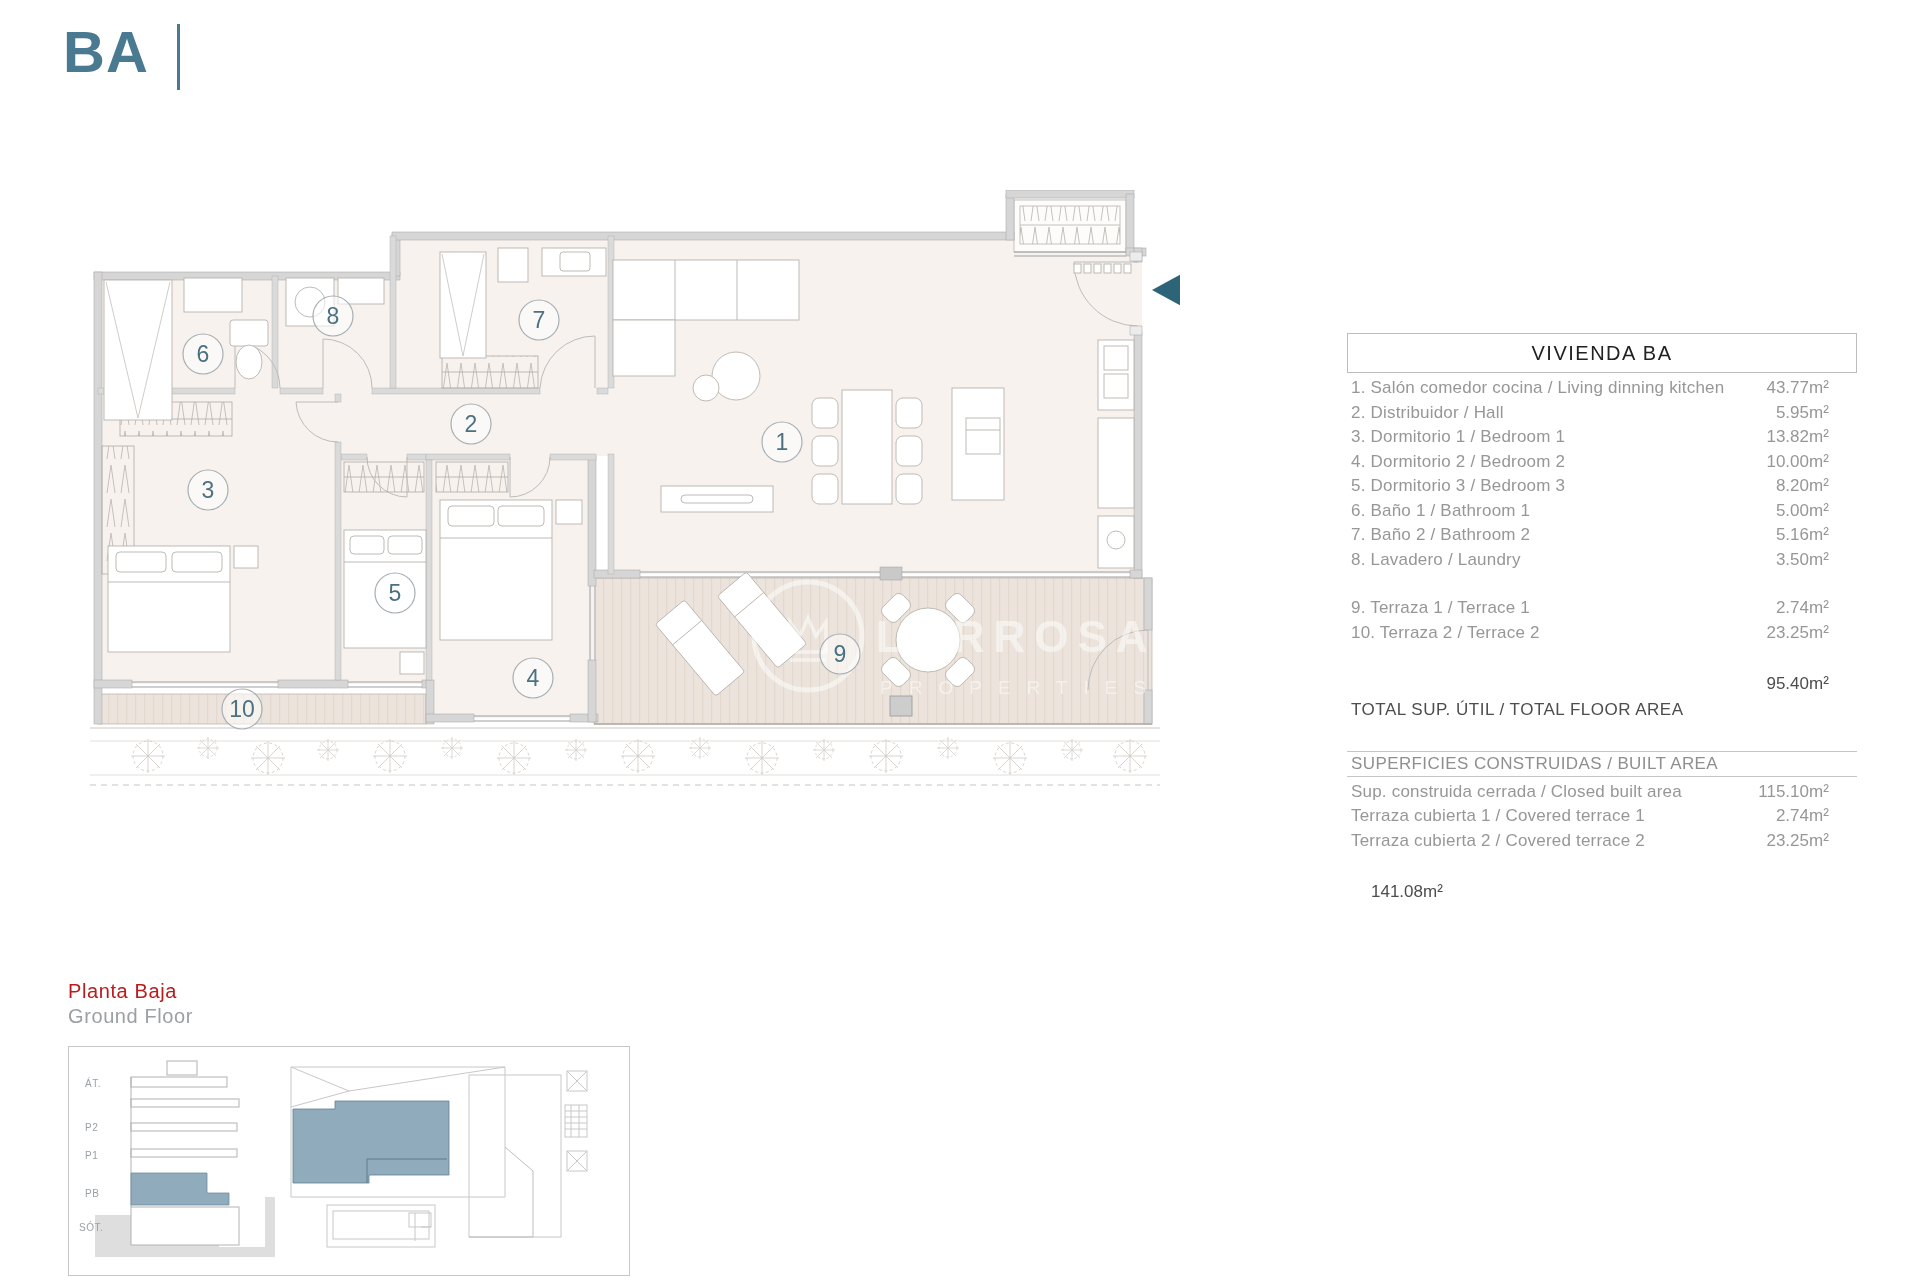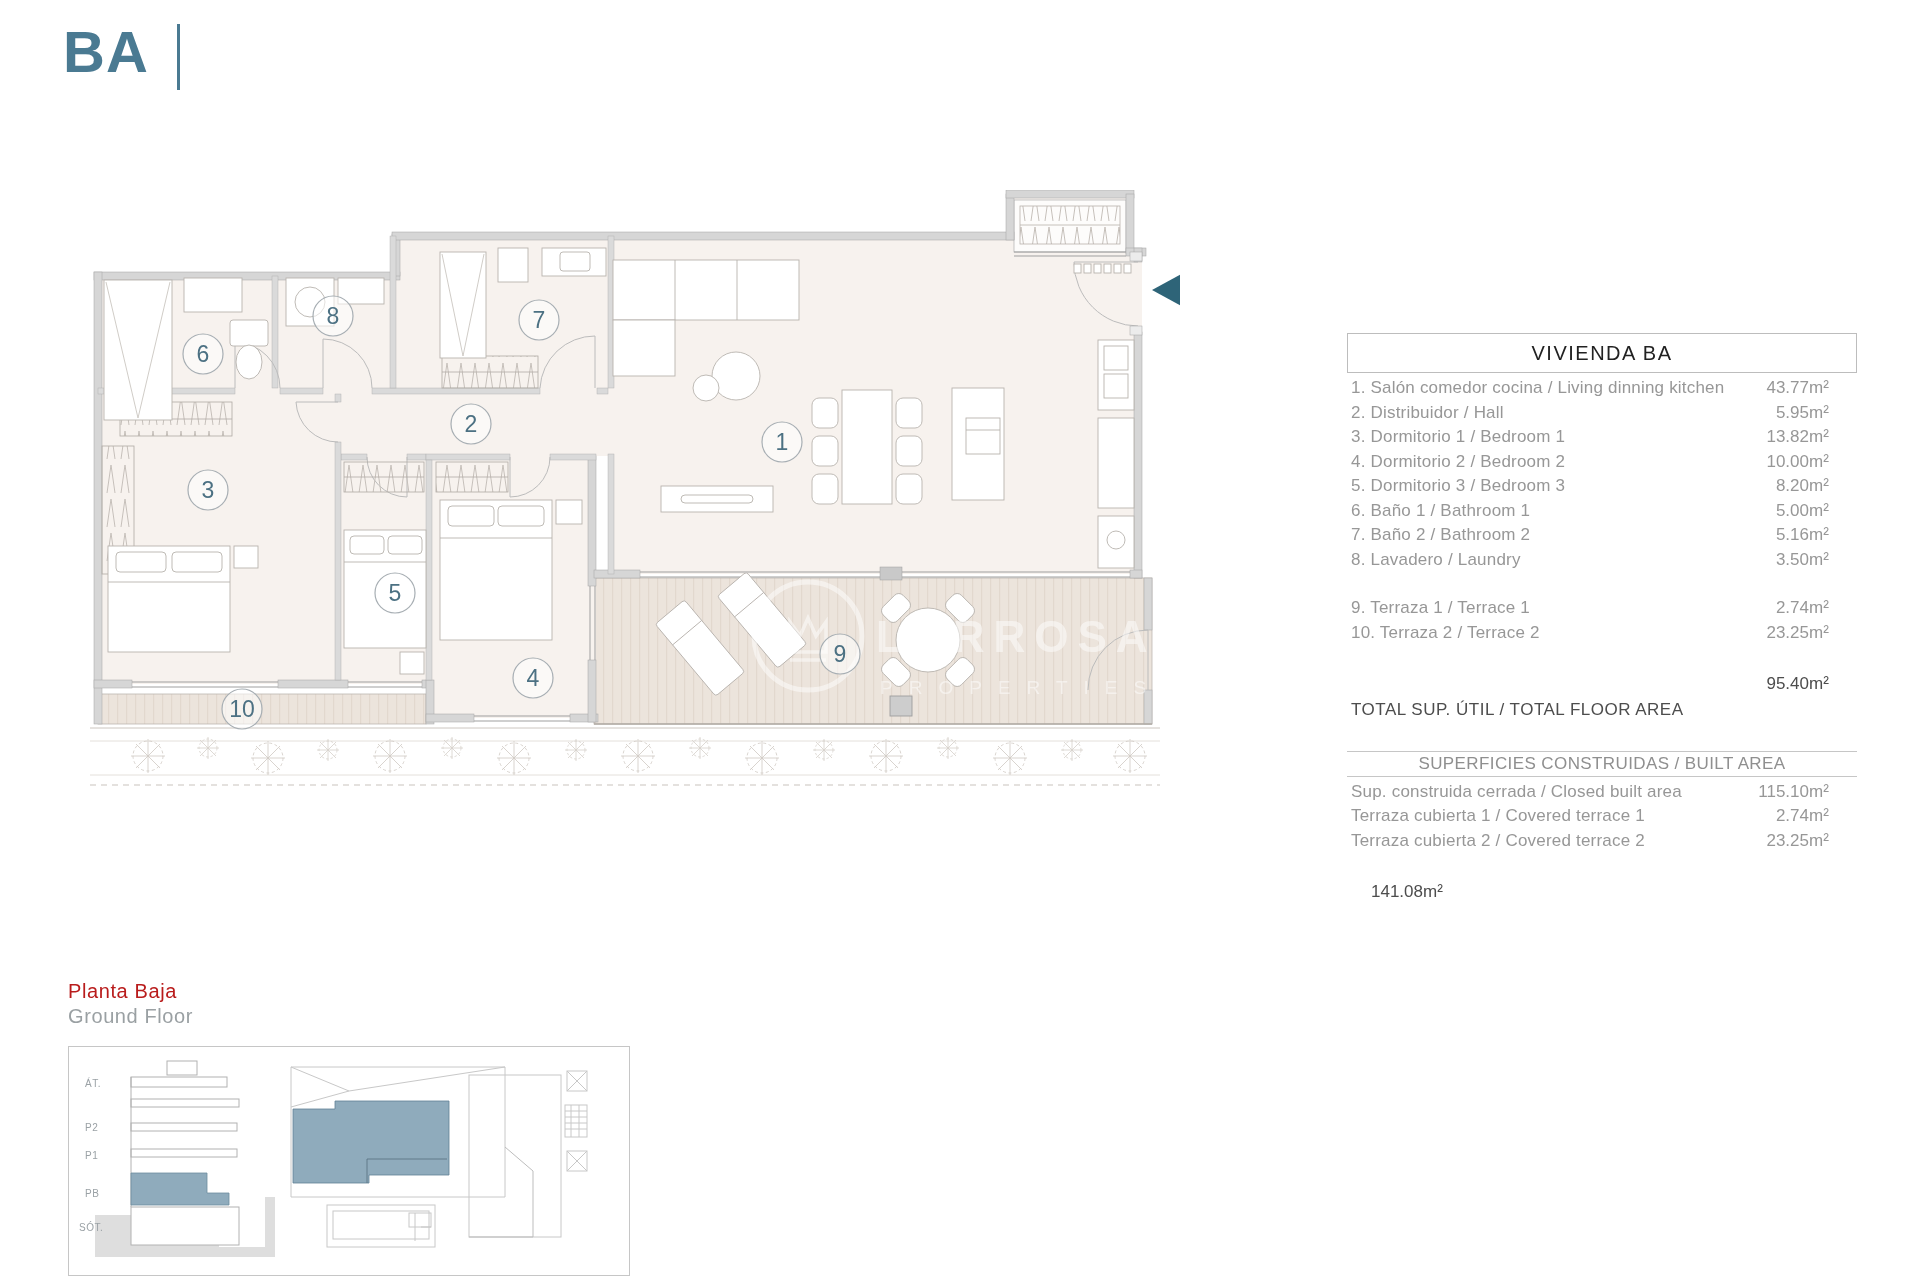--- a/index.html
+++ b/index.html
@@ -445,21 +445,21 @@
           <span class="unit">m²</span>
         </div>
       <div class="gap27"></div>
       <div class="arow total">
           <span class="lbl">TOTAL SUP. ÚTIL / TOTAL FLOOR AREA</span>
           <span class="val">95.40</span>
           <span class="unit">m²</span>
         </div>
     </div>
 
-    <div class="sechead" style="margin-top:28px;text-align:center;">SUPERFICIES CONSTRUIDAS / BUILT AREA</div>
+    <div class="sechead" style="margin-top:28px;">SUPERFICIES CONSTRUIDAS / BUILT AREA</div>
     <div class="rows">
       <div class="arow">
           <span class="lbl">Sup. construida cerrada / Closed built area</span>
           <span class="val">115.10</span>
           <span class="unit">m²</span>
         </div>
       <div class="arow">
           <span class="lbl">Terraza cubierta 1 / Covered terrace 1</span>
           <span class="val">2.74</span>
           <span class="unit">m²</span>

